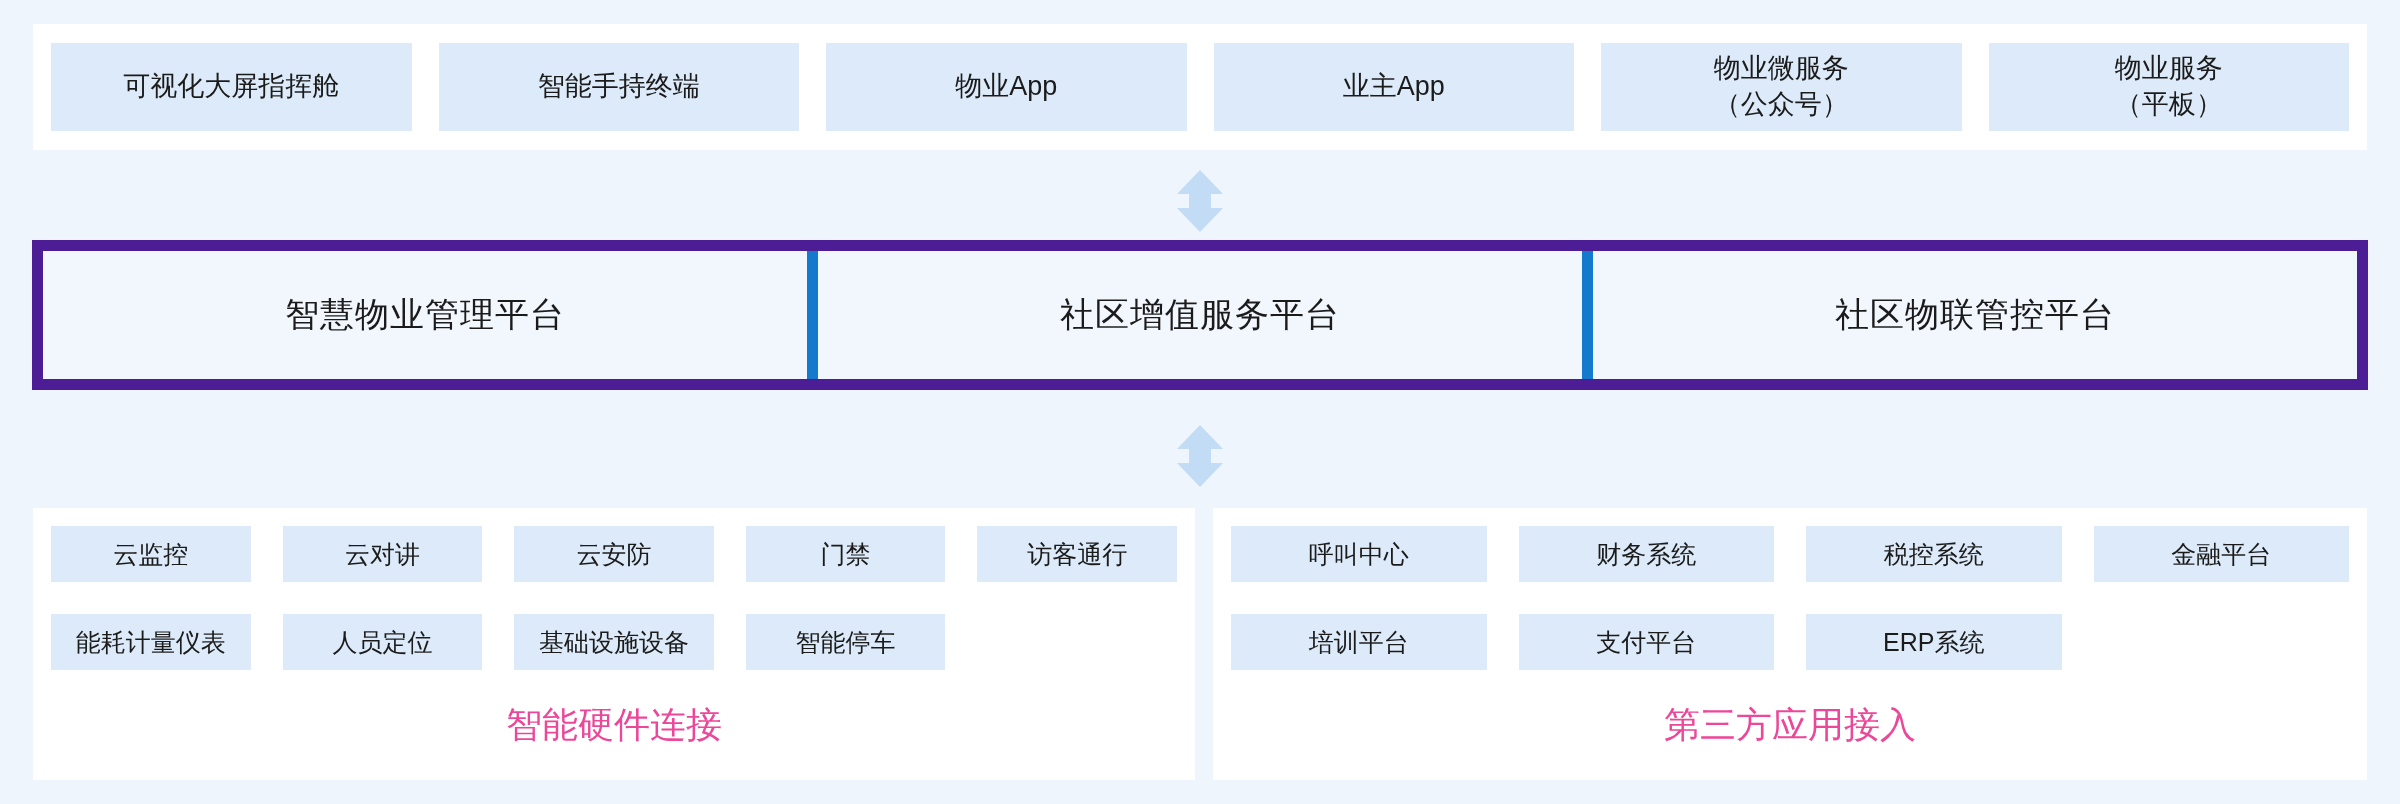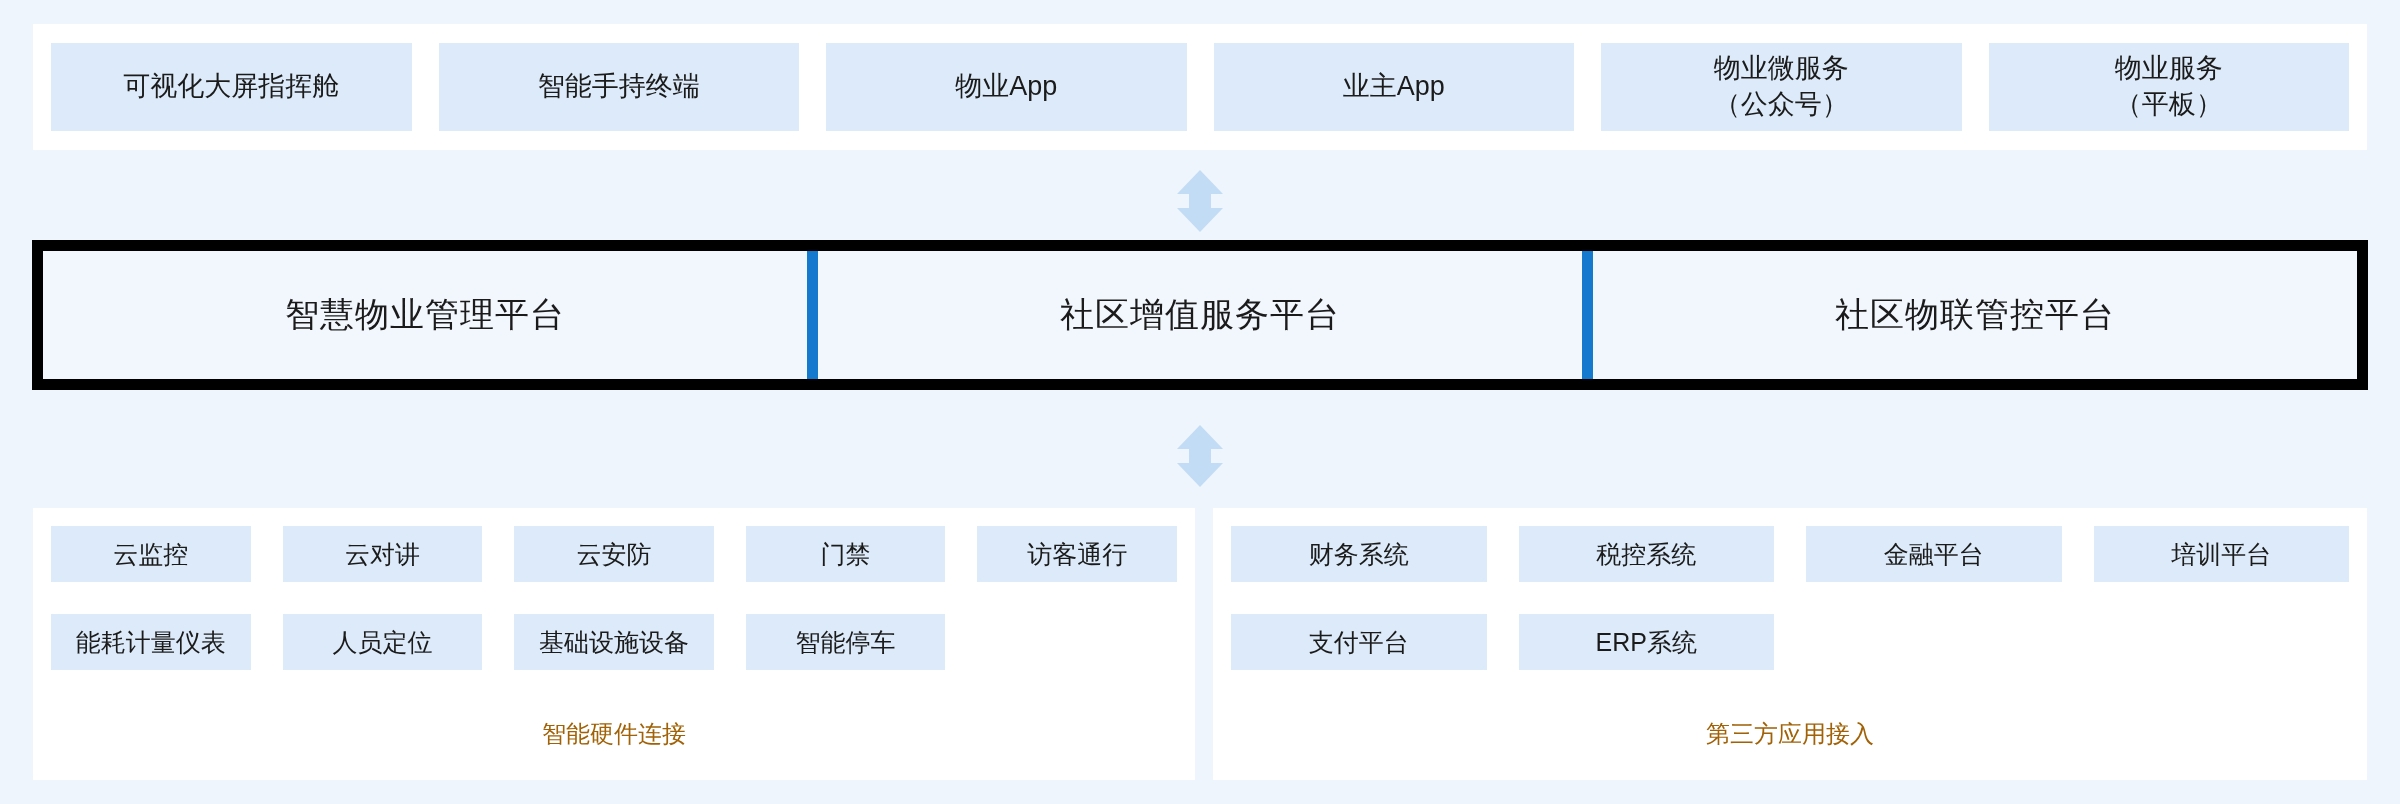--- a/index.html
+++ b/index.html
@@ -63,21 +63,21 @@
   .arrow svg { display: block; width: 100%; height: 100%; }
 
   
   #platform-band {
     position: absolute;
     left: 32px;
     top: 240px;
     width: 2336px;
     height: 150px;
     background: #1579ce;
-    border: 11px solid #000000;
+    border: 11px solid #4c1d95;
     display: flex;
     gap: 11px;
   }
   .platform-item {
     flex: 1 1 0;
     background: #f2f7fd;
     display: flex;
     align-items: center;
     justify-content: center;
     font-size: 34px;
@@ -118,22 +118,22 @@
     white-space: nowrap;
   }
   .chip.empty { background: transparent; }
 
   .group-caption {
     position: absolute;
     left: 0;
     right: 0;
     bottom: 30px;
     text-align: center;
-    font-size: 24px;
-    color: #a16207;
+    font-size: 36px;
+    color: #ec4899;
   }
 </style>
 </head>
 <body>
 
 <div id="diagram">
 
   <div class="card" id="top-row">
     <div class="top-item">可视化大屏指挥舱</div>
     <div class="top-item">智能手持终端</div>
@@ -173,20 +173,21 @@
       <div class="chip">能耗计量仪表</div>
       <div class="chip">人员定位</div>
       <div class="chip">基础设施设备</div>
       <div class="chip">智能停车</div>
     </div>
     <div class="group-caption">智能硬件连接</div>
   </div>
 
   <div class="card" id="group-thirdparty">
     <div class="group-grid" id="grid-thirdparty">
+      <div class="chip">呼叫中心</div>
       <div class="chip">财务系统</div>
       <div class="chip">税控系统</div>
       <div class="chip">金融平台</div>
       <div class="chip">培训平台</div>
       <div class="chip">支付平台</div>
       <div class="chip">ERP系统</div>
       <div class="chip empty"></div>
     </div>
     <div class="group-caption">第三方应用接入</div>
   </div>

